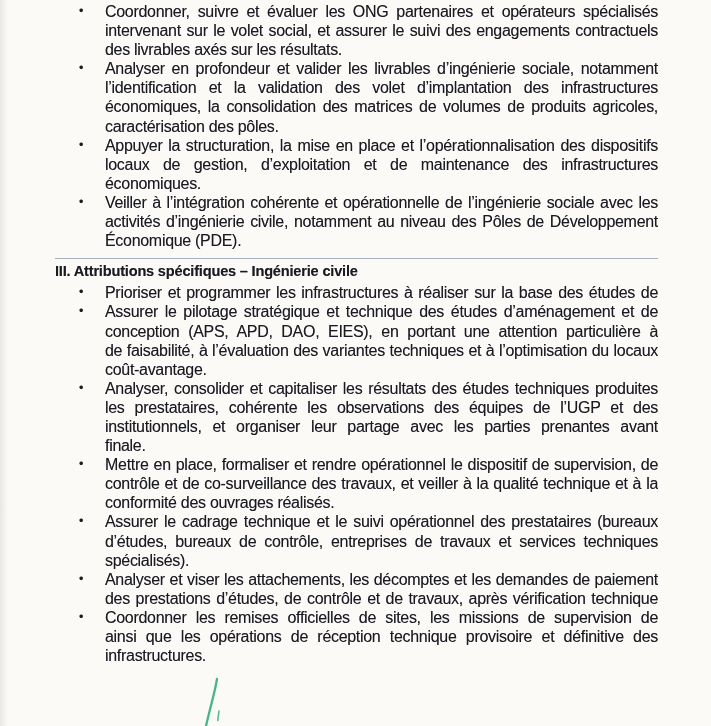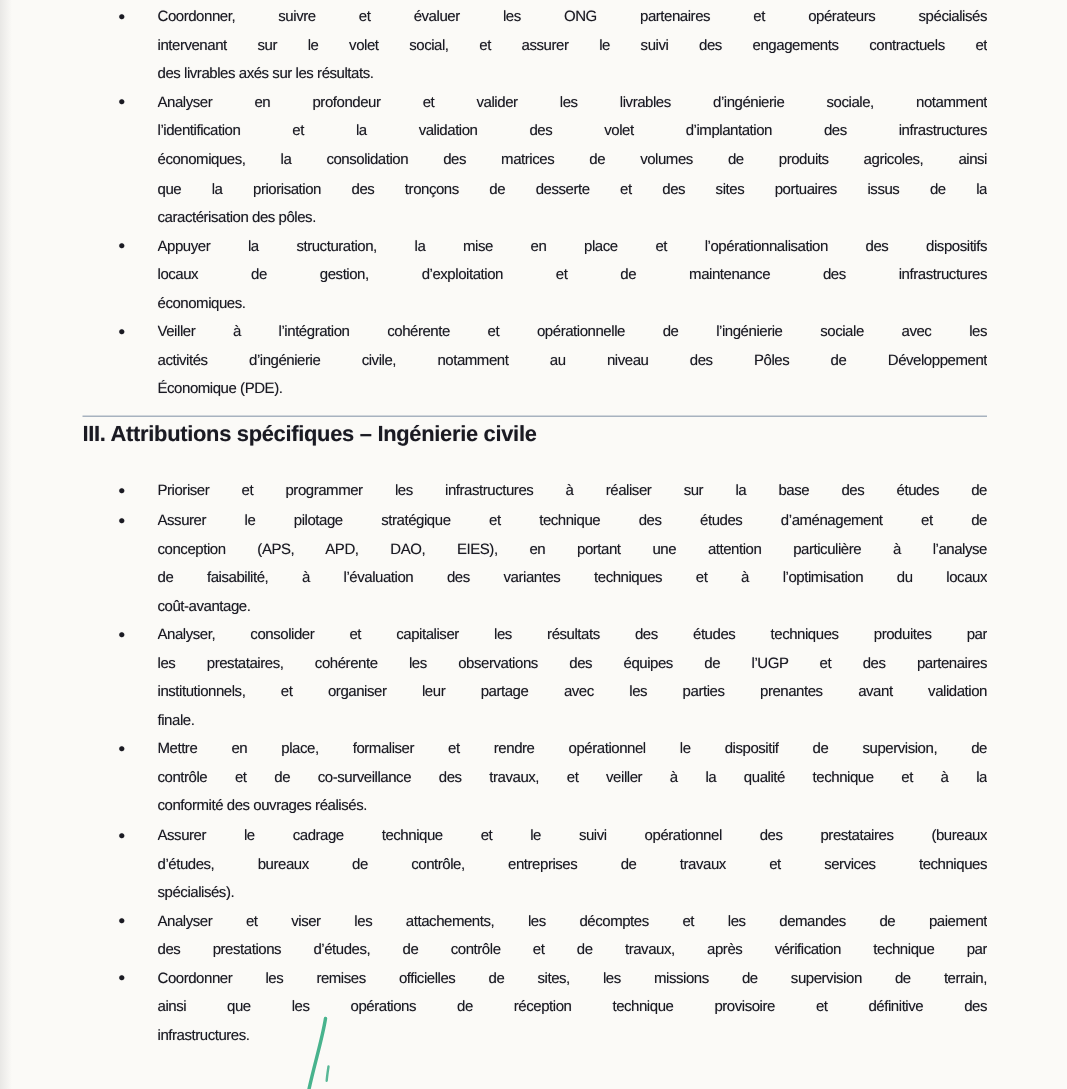--- a/index.html
+++ b/index.html
@@ -19,31 +19,31 @@
     pointer-events:none;
   }
   .content{padding:2px 53px 0 55px;}
   .bullet-item{display:flex;align-items:flex-start;}
   .bullet{
     flex:0 0 26px;padding-left:24px;box-sizing:content-box;
     font-size:12.5px;line-height:19.1px;
   }
   .lines{flex:1 1 auto;min-width:0;}
   .line{
-    font-size:10px;line-height:19.1px;letter-spacing:-0.3px;
+    font-size:16px;line-height:19.1px;letter-spacing:-0.3px;
     text-align:justify;text-align-last:justify;
     max-height:19.1px;overflow:hidden;white-space:normal;
   }
   .line.last{text-align:last left;text-align-last:left;}
   .divider{
     border:none;border-top:1.6px solid #a7b2bf;
     margin:8px 0 3px 0;
   }
   .heading{
-    margin:3px 0 18px 0;
+    margin:3px 0 2px 0;
     font-size:14.6px;line-height:19.1px;font-weight:bold;
     letter-spacing:-0.2px;
   }
   .pen-mark{position:absolute;left:193px;top:672px;pointer-events:none;}
 </style>
 </head>
 <body>
 
 <div class="page">
   <div class="content">
@@ -56,21 +56,20 @@
             <div class="line">intervenant sur le volet social, et assurer le suivi des engagements contractuels et</div>
             <div class="line last">des livrables axés sur les résultats.</div>
           </div>
         </div>
         <div class="bullet-item">
           <span class="bullet">•</span>
           <div class="lines">
             <div class="line">Analyser en profondeur et valider les livrables d’ingénierie sociale, notamment</div>
             <div class="line">l’identification et la validation des volet d’implantation des infrastructures</div>
             <div class="line">économiques, la consolidation des matrices de volumes de produits agricoles, ainsi</div>
-            <div class="line">que la priorisation des tronçons de desserte et des sites portuaires issus de la</div>
             <div class="line last">caractérisation des pôles.</div>
           </div>
         </div>
         <div class="bullet-item">
           <span class="bullet">•</span>
           <div class="lines">
             <div class="line">Appuyer la structuration, la mise en place et l’opérationnalisation des dispositifs</div>
             <div class="line">locaux de gestion, d’exploitation et de maintenance des infrastructures</div>
             <div class="line last">économiques.</div>
           </div>

